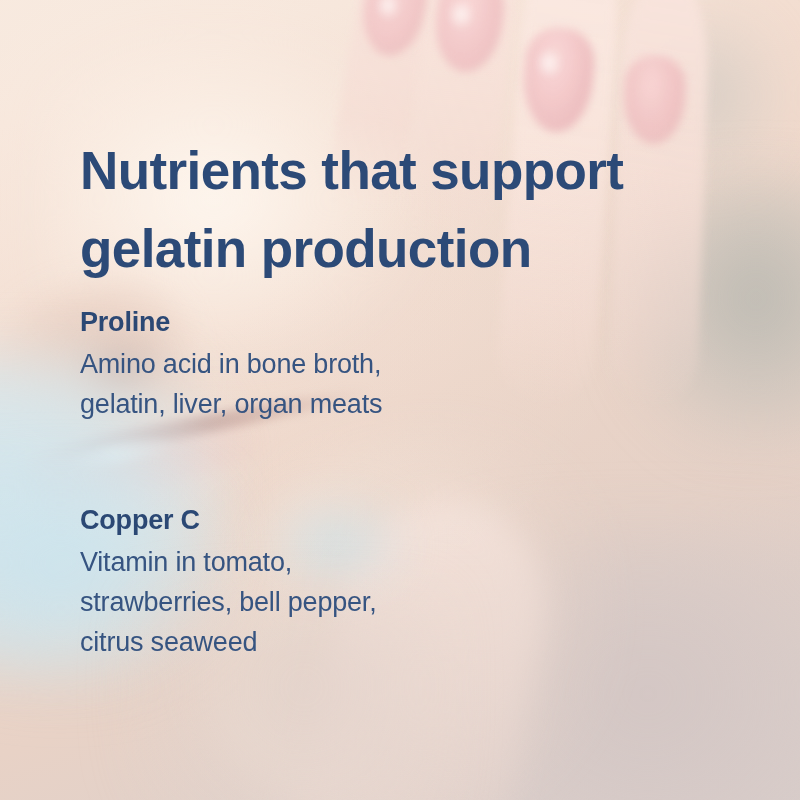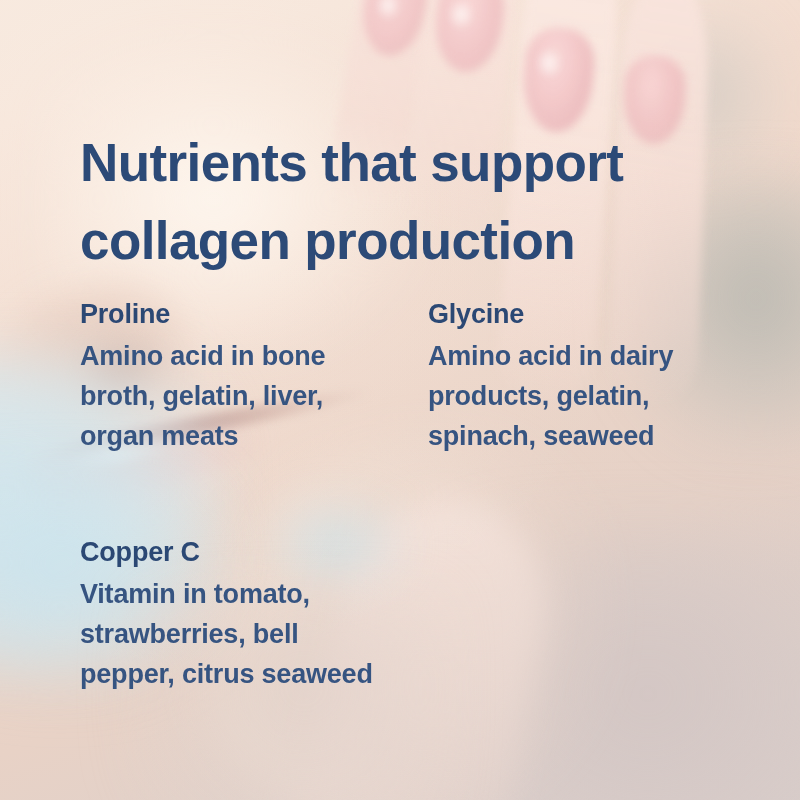--- a/index.html
+++ b/index.html
@@ -400,20 +400,21 @@
       radial-gradient(ellipse at 20% 20%, rgba(255,250,244,0.26) 0%, rgba(255,250,244,0) 58%),
       radial-gradient(ellipse at 85% 85%, rgba(214,203,200,0.26) 0%, rgba(214,203,200,0) 60%);
     pointer-events: none;
   }
 
   
   .content {
     position: absolute;
     inset: 0;
     padding: 0;
+    margin-top: 8px;
   }
 
   .headline {
     position: absolute;
     left: 80px;
     top: 88px;
     width: 660px;
     font-size: 53px;
     font-weight: 700;
     line-height: 78px;
@@ -447,21 +448,21 @@
   .cell-title {
     font-size: 27px;
     font-weight: 700;
     line-height: 36px;
     letter-spacing: -0.2px;
     color: #2b4874;
     margin: 0 0 4px 0;
   }
   .cell-desc {
     font-size: 27px;
-    font-weight: 700;
+    font-weight: 400;
     line-height: 40px;
     letter-spacing: -0.2px;
     color: #365481;
     margin: 0;
   }
 </style>
 </head>
 <body>
 
 <div class="canvas">
@@ -504,33 +505,29 @@
     <div class="ph-blue-chin"></div>
 
     <div class="ph-neck-shadow"></div>
     <div class="ph-veil"></div>
   </div>
 
   <div class="content">
 
     <h1 class="headline">
       <span class="hl-line">Nutrients that support</span>
-      <span class="hl-line">collagen production</span>
+      <span class="hl-line">gelatin production</span>
     </h1>
 
     <div class="grid">
 
       <div class="grid-row">
         <div class="cell">
           <div class="cell-title">Proline</div>
           <div class="cell-desc">Amino acid in bone broth, gelatin, liver, organ meats</div>
-        </div>
-        <div class="cell">
-          <div class="cell-title">Glycine</div>
-          <div class="cell-desc">Amino acid in dairy products, gelatin, spinach, seaweed</div>
         </div>
       </div>
 
       <div class="grid-row">
         <div class="cell">
           <div class="cell-title">Copper C</div>
           <div class="cell-desc">Vitamin in tomato, strawberries, bell pepper, citrus seaweed</div>
         </div>
       </div>
 

